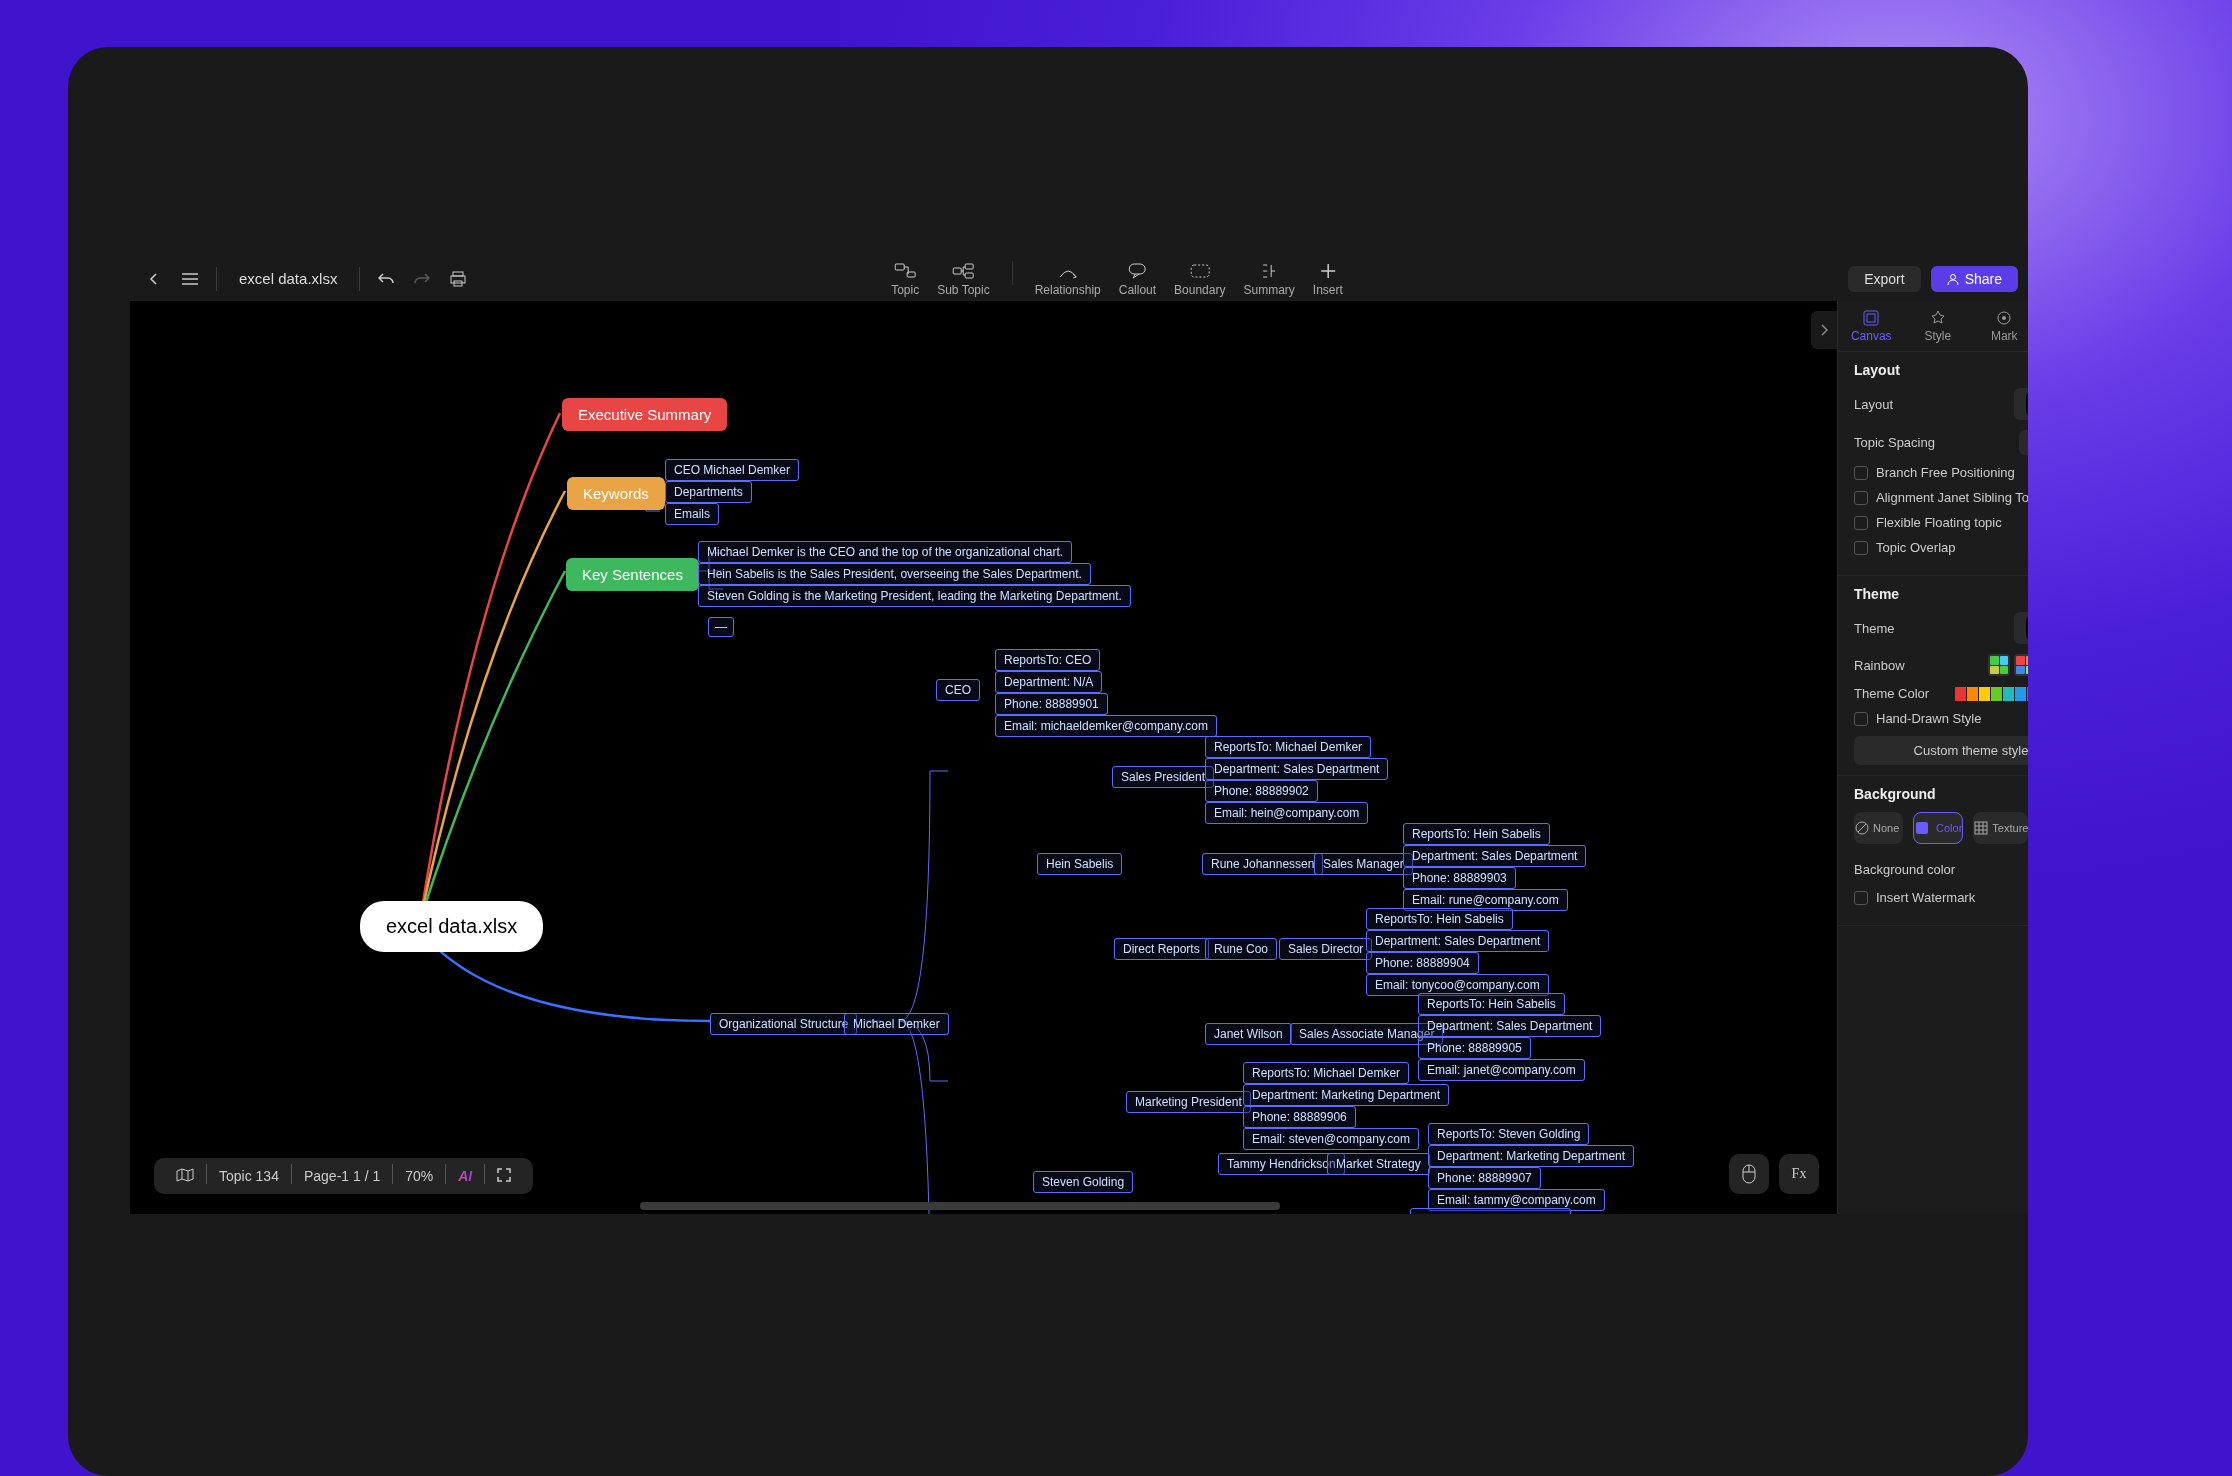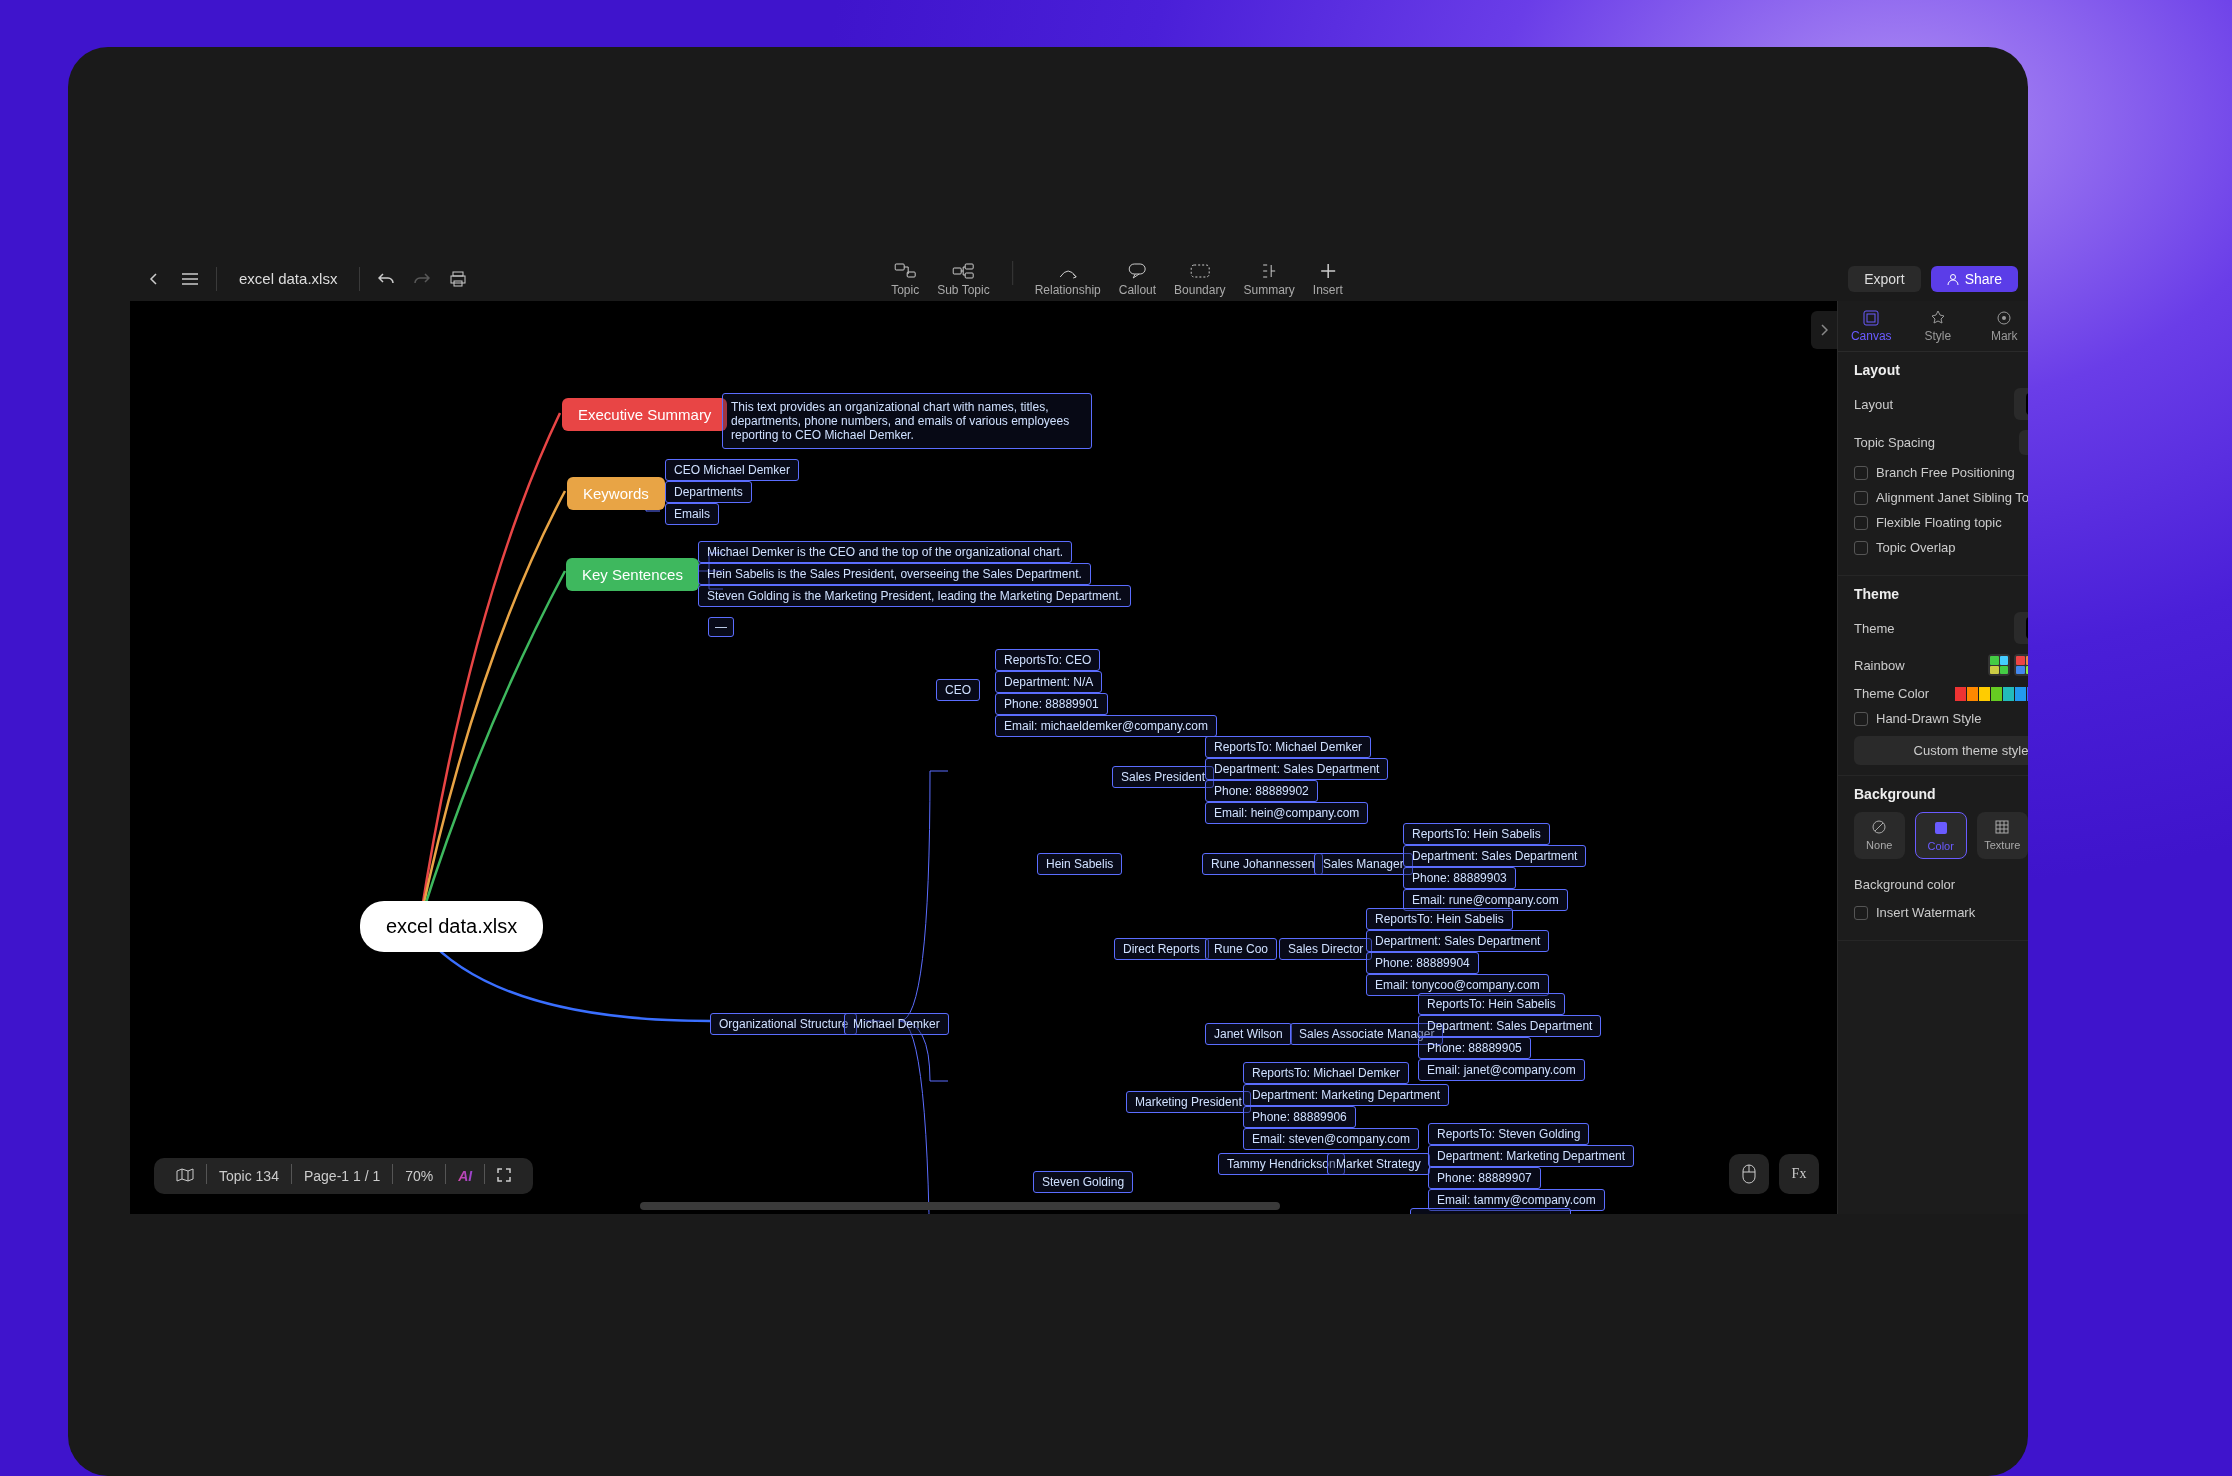--- a/index.html
+++ b/index.html
@@ -120,21 +120,21 @@
 .rp-wide-btn { background: #2a2a2a; color: #ccc; text-align: center; padding: 7px 0;
   border-radius: 6px; cursor: pointer; font-size: 13px; }
 .rainbow-swatches { display: flex; gap: 4px; }
 .rb-sw { width: 22px; height: 22px; border-radius: 4px; cursor: pointer; background: #333;
   display: grid; grid-template: 1fr 1fr / 1fr 1fr; gap: 1px; padding: 2px; }
 .rb-sw span { border-radius: 1px; }
 .color-strip { display: flex; gap: 1px; }
 .cs { width: 11px; height: 14px; cursor: pointer; }
 .bg-opts { display: flex; gap: 10px; }
 .bg-opt { flex: 1; background: #2a2a2a; border-radius: 8px; padding: 6px 0;
-  display: flex; flex-direction: column; align-items: center; gap: 3px; cursor: pointer;
+  display: flex; flex-direction: row; align-items: center; gap: 3px; cursor: pointer;
   font-size: 11px; color: #aaa; }
 .bg-opt.active { color: #6a5bff; border: 1px solid #6a5bff; justify-content: space-between; }
 .bg-opt-icon { height: 18px; display: flex; align-items: center; justify-content: center; }
 .theme-preview { width: 36px; height: 22px; background: #000; border-radius: 4px;
   display: flex; align-items: center; padding-left: 4px; gap: 2px; }
 .tp-dot { width: 5px; height: 3px; }
 .layout-preview { width: 36px; height: 22px; background: #000; border-radius: 4px;
   display: flex; align-items: center; justify-content: flex-start; padding-left: 3px; gap: 2px; }
 .bgcolor-sw { width: 46px; height: 22px; background: #000; border: 1px solid #444;
   border-radius: 4px; cursor: pointer; }
@@ -314,21 +314,20 @@
 
         <path d="M566 112h20" stroke="#5b6dff" stroke-width="1"></path>
         <path d="M500 190h16m0-12v32m0-32h14m-14 16h14m-14 16h14" stroke="#5b6dff" stroke-width="1" fill="none"></path>
         <path d="M565 270h14m0-18v36m0-36h14m-14 18h14m-14 18h14" stroke="#5b6dff" stroke-width="1" fill="none"></path>
         <path d="M735 720h16M770 720q30 0 30-250m0 0h18m-48 250q30 0 30 60h18m-48-60q30 0 30 290h18" stroke="#5b6dff" stroke-width="1" fill="none"></path>
       </svg>
 
       <div class="root-node" style="left:230px;top:600px">excel data.xlsx</div>
 
       <div class="tag-node" style="left:432px;top:97px;background:#e84545">Executive Summary</div>
-      <div class="desc-box" style="left:592px;top:92px">This text provides an organizational chart with names, titles, departments, phone numbers, and emails of various employees reporting to CEO Michael Demker.</div>
 
       <div class="tag-node" style="left:437px;top:176px;background:#e8a445">Keywords</div>
       <div class="node" style="left:535px;top:158px">CEO Michael Demker</div>
       <div class="node" style="left:535px;top:180px">Departments</div>
       <div class="node" style="left:535px;top:202px">Emails</div>
 
       <div class="tag-node" style="left:436px;top:257px;background:#3eb85e">Key Sentences</div>
       <div class="node" style="left:568px;top:240px">Michael Demker is the CEO and the top of the organizational chart.</div>
       <div class="node" style="left:568px;top:262px">Hein Sabelis is the Sales President, overseeing the Sales Department.</div>
       <div class="node" style="left:568px;top:284px">Steven Golding is the Marketing President, leading the Marketing Department.</div>

